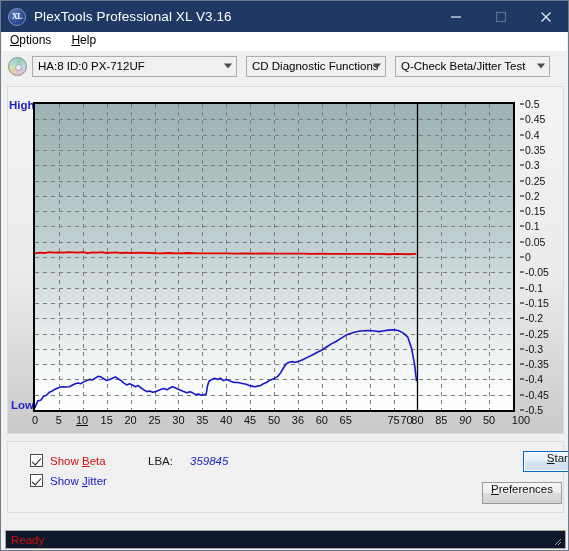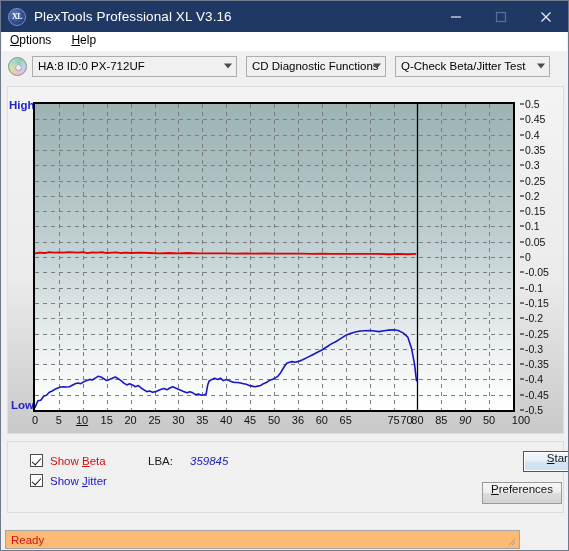--- a/index.html
+++ b/index.html
@@ -191,22 +191,22 @@
     width: 15px; height: 15px; border-radius: 50%;
     background: radial-gradient(circle at 36% 30%, #ffd9a8 0%, #f0903a 45%, #c85a10 100%);
     border: 1px solid #9a4c0c;
     color: #ffffff; font-size: 10px; font-weight: bold;
     display: flex; align-items: center; justify-content: center;
     font-family: "Liberation Serif", serif;
   }
 
   
   .statusbar {
-    position: absolute; left: 4px; top: 529px; width: 515px; height: 19px;
-    background: #fdba74;
+    position: absolute; left: 4px; top: 529px; width: 561px; height: 19px;
+    background: #0f172a;
     border: 1px solid #a6a6a6;
     display: flex; align-items: center;
   }
   #status-text {
     font-size: 11.5px; color: #d01010; margin-left: 5px;
   }
   .statusgrip {
     position: absolute; right: 2px; bottom: 1px; width: 12px; height: 12px;
   }
 </style>

